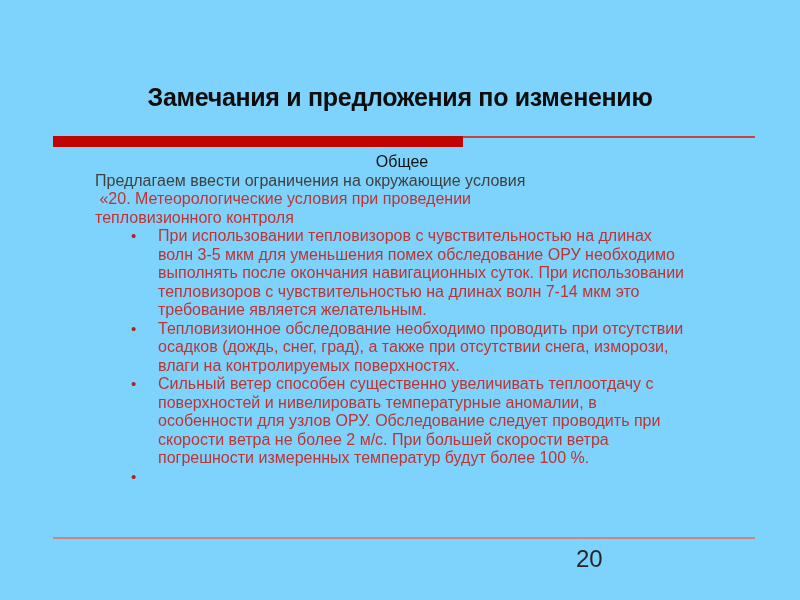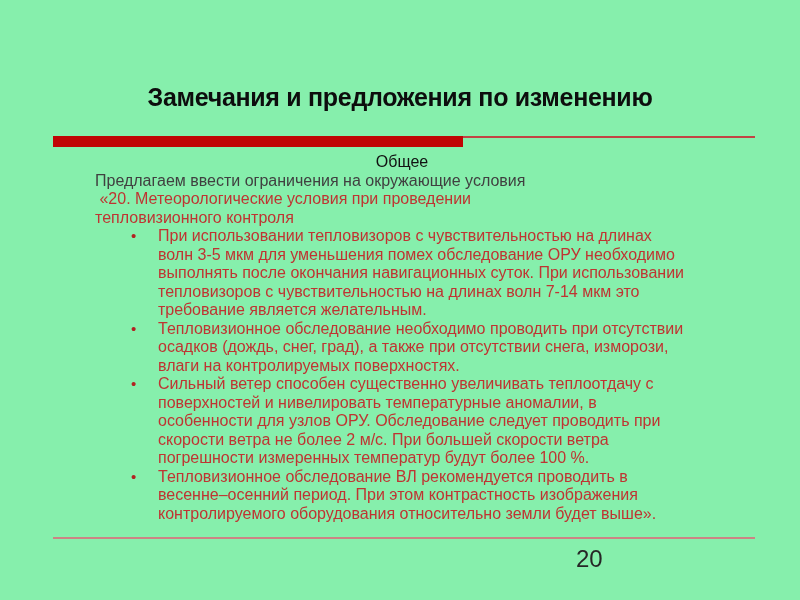--- a/index.html
+++ b/index.html
@@ -1,19 +1,19 @@
 <!DOCTYPE html>
 <html><head>
 <meta charset="utf-8">
 <style>
   html,body{margin:0;padding:0;}
   .slide{
     position:relative;
     width:800px;height:600px;
-    background:#86efac;
+    background:#7dd3fc;
     font-family:"Liberation Sans","DejaVu Sans",sans-serif;
     overflow:hidden;
   }
   .title{
     position:absolute;
     left:0;top:27px;width:800px;
     text-align:center;
     font-weight:bold;
     font-size:25px;
     line-height:28px;
@@ -115,23 +115,20 @@
       <div class="bullet">
         <span class="dot">•</span>
         <span class="btext">Сильный ветер способен существенно увеличивать теплоотдачу с
 поверхностей и нивелировать температурные аномалии, в
 особенности для узлов ОРУ. Обследование следует проводить при
 скорости ветра не более 2 м/с. При большей скорости ветра
 погрешности измеренных температур будут более 100 %.</span>
       </div>
       <div class="bullet">
         <span class="dot">•</span>
-        <span class="btext">Тепловизионное обследование ВЛ рекомендуется проводить в
-весенне–осенний период. При этом контрастность изображения
-контролируемого оборудования относительно земли будет выше».</span>
       </div>
     </div>
   </div>
 
   <div class="bottom-line"></div>
   <div class="page-number">20</div>
 
 </div>
 
 </body></html>

